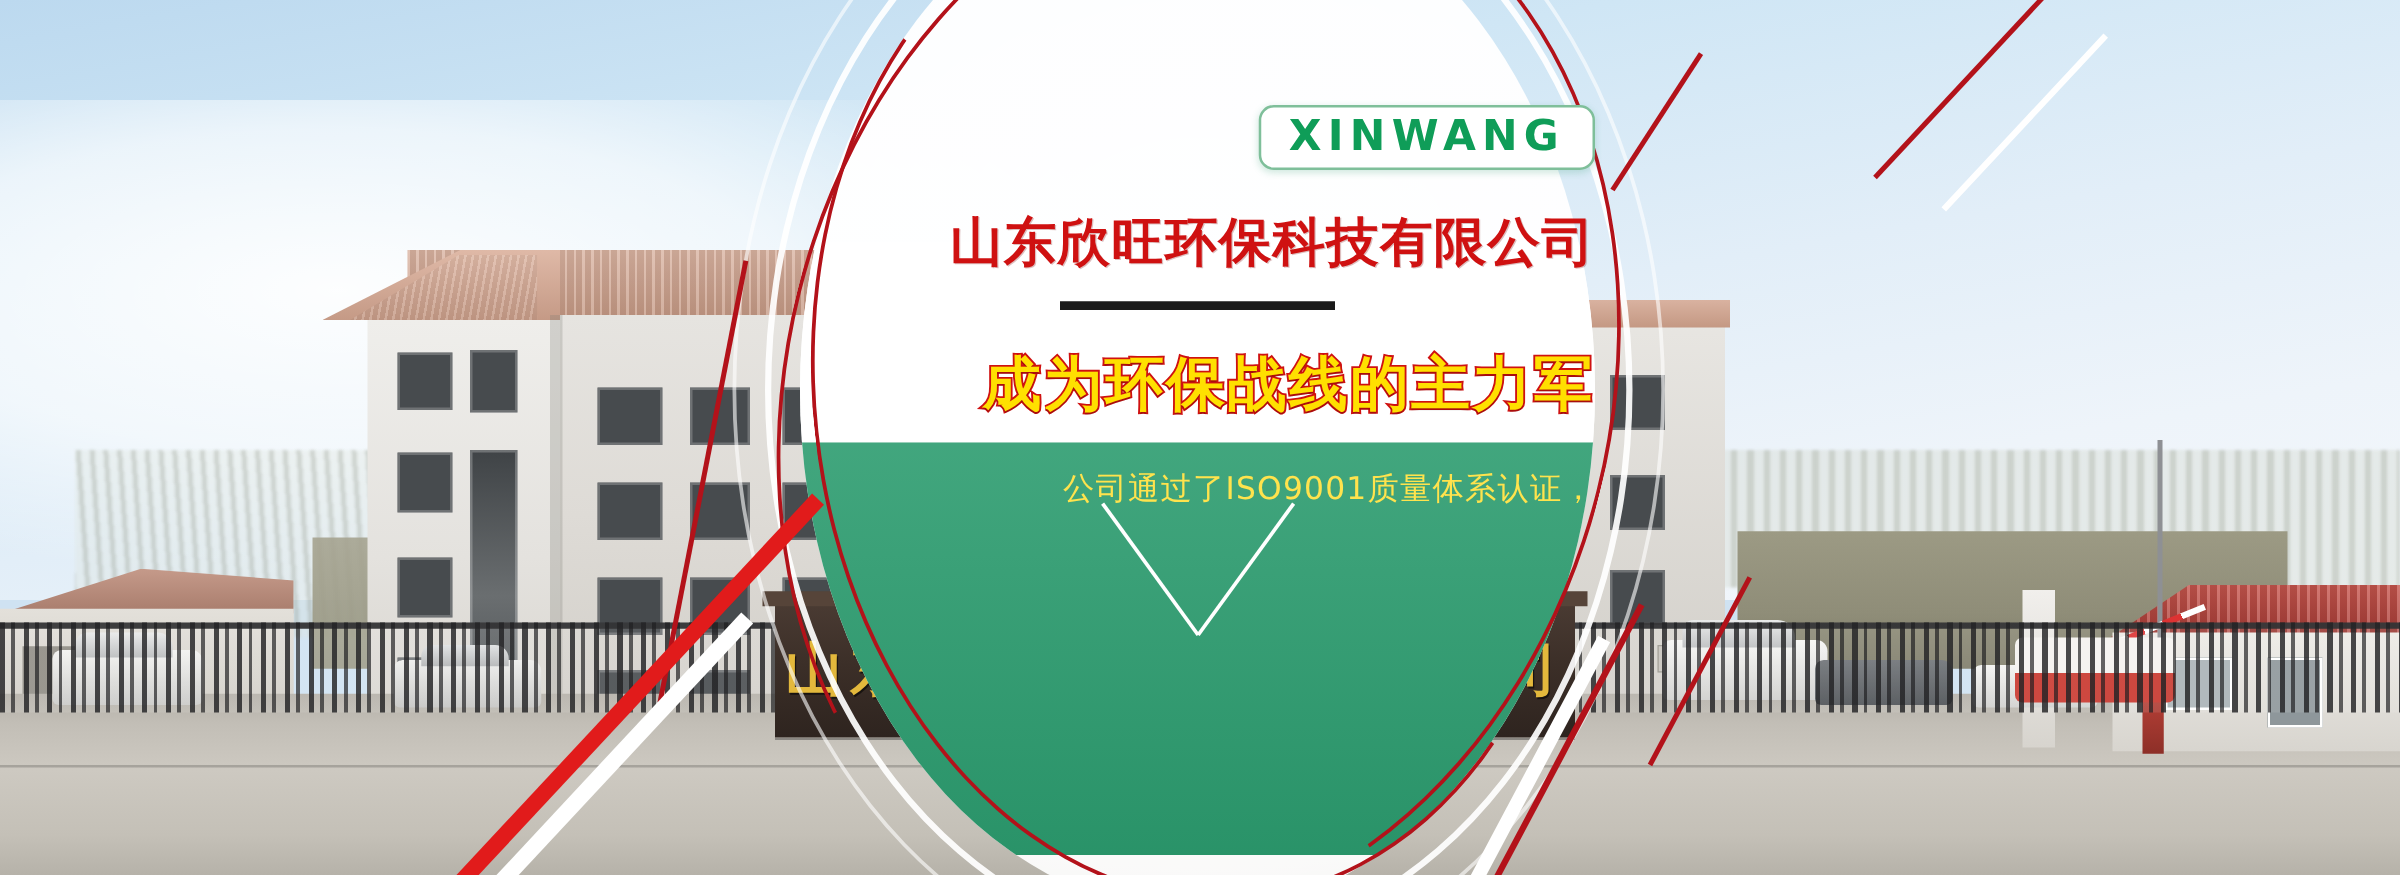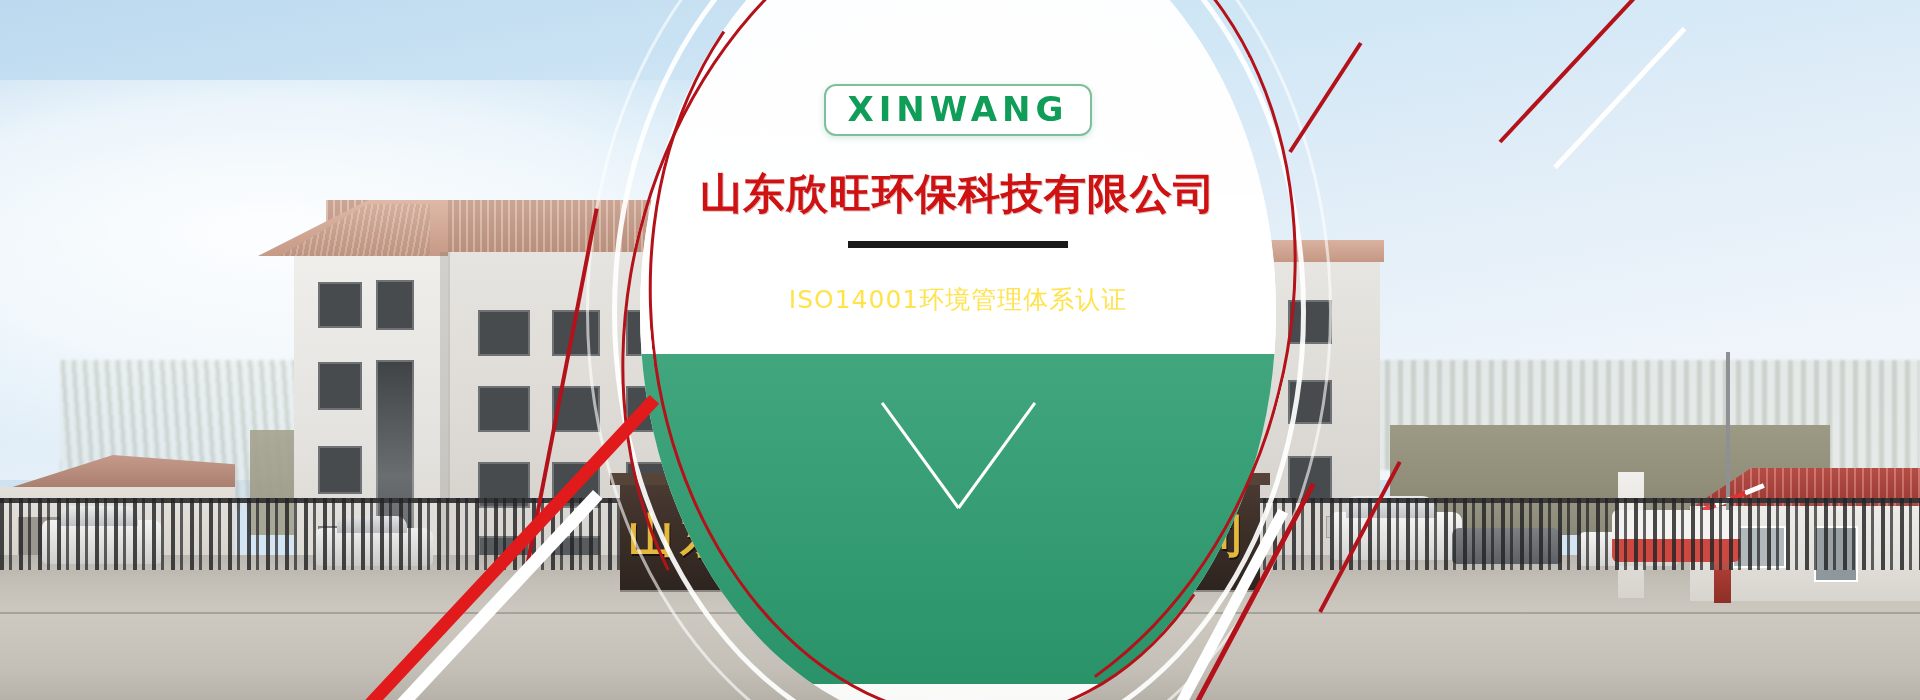--- a/index.html
+++ b/index.html
@@ -217,21 +217,21 @@
   .d-white-1{left:1555px;top:165px;width:190px;height:5px;background:#fff;transform:rotate(-47deg);}
   .d-red-2{left:1290px;top:150px;width:130px;height:4px;background:#b3121a;transform:rotate(-57deg);}
   .d-red-3{left:1320px;top:610px;width:170px;height:4px;background:#b3121a;transform:rotate(-62deg);}
   .d-red-thick{left:368px;top:700px;width:420px;height:13px;background:#e11b1b;transform:rotate(-47deg);}
   .d-white-thick{left:400px;top:700px;width:290px;height:13px;background:#ffffff;transform:rotate(-47deg);}
   .d-white-2{left:1180px;top:700px;width:220px;height:11px;background:#ffffff;transform:rotate(-62deg);}
   .d-red-4{left:1196px;top:702px;width:250px;height:5px;background:#b3121a;transform:rotate(-62deg);}
   .d-red-5{left:528px;top:560px;width:360px;height:4px;background:#b3121a;transform:rotate(-79deg);}
 
   
-  .content{position:absolute;left:640px;top:0;width:636px;height:492px;text-align:center;}
+  .content{position:absolute;left:640px;top:0;width:636px;height:492px;text-align:right;}
 
   .logo-box{
     display:inline-block;margin-top:84px;
     padding:6px 22px 8px;
     border:2px solid #7fbf9a;border-radius:12px;
     background:#ffffff;
     box-shadow:0 2px 6px rgba(44,156,111,.22);
   }
   .logo-text{
     color:#0f9d58;font-weight:bold;font-size:34px;letter-spacing:5px;
@@ -412,20 +412,21 @@
 
     <div class="logo-box">
       <div class="logo-text">XINWANG</div>
     </div>
 
     <div class="company-cn">山东欣旺环保科技有限公司</div>
 
     <div class="rule"></div>
 
 
+    <div class="headline">成为环保战线的主力军</div>
 
     <div class="cert">
-      <div>ISO14001环境管理体系认证</div>
+      <div>公司通过了ISO9001质量体系认证，</div>
     </div>
 
   </div>
 
 </div>
 
 </body></html>

